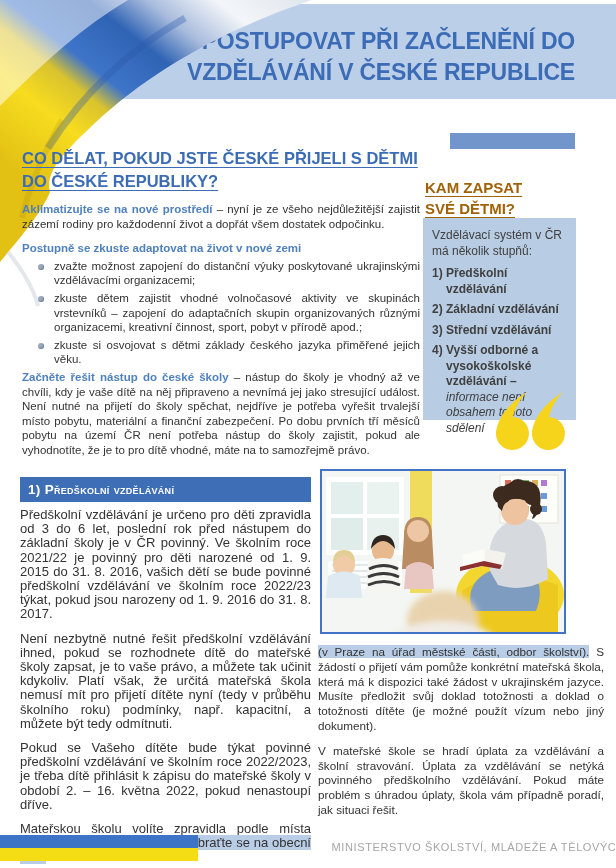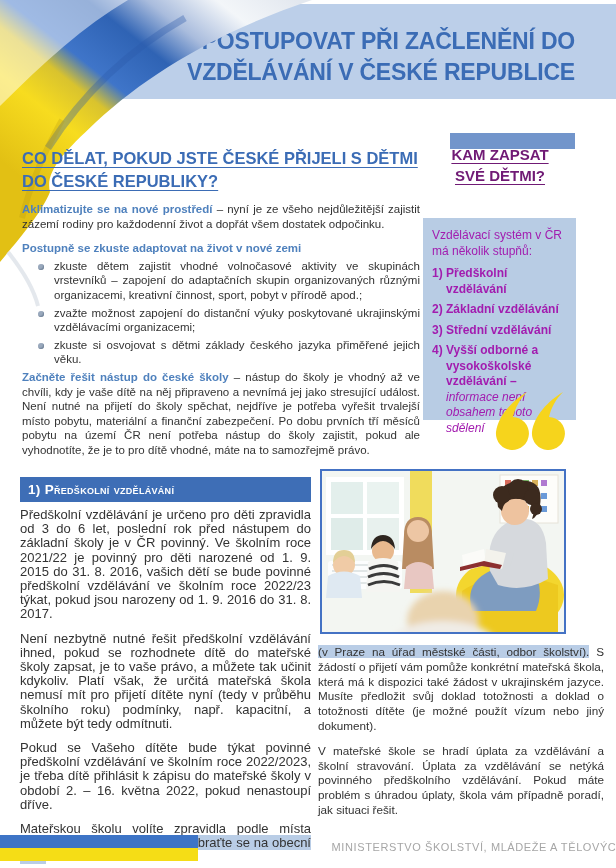--- a/index.html
+++ b/index.html
@@ -24,26 +24,26 @@
   .top-flow .para{margin:0 0 9px 0;}
   .lead{color:#4f81bd;font-weight:bold;}
   .subhead{color:#4f81bd;font-weight:bold;text-align:left;margin:10px 0 3px 0;}
   .bullet{display:flex;margin:1px 0 3px 0;padding-left:16px;}
   .bullet .dot{flex:none;width:6px;height:6px;border-radius:50%;
     background:#9aa9bd;box-shadow:inset -1px -1px 1px #76879c;margin:5px 10px 0 0;}
   .bullet .btxt{text-align:justify;}
   .para-last{margin-top:7px;}
 
   
-  .kam-heading{position:absolute;left:425px;top:144px;width:150px;text-align:center;
-    font-size:15px;font-weight:bold;color:#701a75;line-height:21px;
+  .kam-heading{position:absolute;left:425px;top:177px;width:150px;
+    font-size:15px;font-weight:bold;color:#a16207;line-height:21px;
     text-decoration:underline;text-underline-offset:3px;}
   .side-box{position:absolute;left:423px;top:218px;width:153px;height:202px;
     background:#b8cce4;padding:10px 9px;box-sizing:border-box;
-    font-size:12px;line-height:15.5px;color:#a21caf;}
+    font-size:12px;line-height:15.5px;color:#404040;}
   .side-box .intro{margin-bottom:7px;}
   .side-item{font-weight:bold;margin-bottom:5px;padding-left:14px;text-indent:-14px;}
   .side-item .it{font-style:italic;font-weight:normal;}
   .quote-mark{position:absolute;left:493px;top:392px;}
 
   
   .section-bar{position:absolute;left:20px;top:477px;width:291px;height:25px;
     background:#3e6eb6;color:#fff;font-weight:bold;font-size:13.5px;
     font-variant:small-caps;letter-spacing:0.3px;line-height:25px;
     padding-left:8px;box-sizing:border-box;}
@@ -101,25 +101,25 @@
   <div class="main-heading">CO DĚLAT, POKUD JSTE ČESKÉ PŘIJELI S DĚTMI DO ČESKÉ REPUBLIKY?</div>
   <div class="accent-bar"></div>
 
   <div class="top-flow">
     <div class="para">
       <span class="lead">Aklimatizujte se na nové prostředí</span><span> – nyní je ze všeho nejdůležitější zajistit zázemí rodiny pro každodenní život a dopřát všem dostatek odpočinku.</span>
     </div>
     <div class="subhead">Postupně se zkuste adaptovat na život v nové zemi</div>
     <div class="bullet">
       <span class="dot"></span>
-      <span class="btxt">zkuste dětem zajistit vhodné volnočasové aktivity ve skupinách vrstevníků – zapojení do adaptačních skupin organizovaných různými organizacemi, kreativní činnost, sport, pobyt v přírodě apod.;</span>
+      <span class="btxt">zvažte možnost zapojení do distanční výuky poskytované ukrajinskými vzdělávacími organizacemi;</span>
     </div>
     <div class="bullet">
       <span class="dot"></span>
-      <span class="btxt">zvažte možnost zapojení do distanční výuky poskytované ukrajinskými vzdělávacími organizacemi;</span>
+      <span class="btxt">zkuste dětem zajistit vhodné volnočasové aktivity ve skupinách vrstevníků – zapojení do adaptačních skupin organizovaných různými organizacemi, kreativní činnost, sport, pobyt v přírodě apod.;</span>
     </div>
     <div class="bullet">
       <span class="dot"></span>
       <span class="btxt">zkuste si osvojovat s dětmi základy českého jazyka přiměřené jejich věku.</span>
     </div>
     <div class="para para-last">
       <span class="lead">Začněte řešit nástup do české školy</span><span> – nástup do školy je vhodný až ve chvíli, kdy je vaše dítě na něj připraveno a nevnímá jej jako stresující událost. Není nutné na přijetí do školy spěchat, nejdříve je potřeba vyřešit trvalejší místo pobytu, materiální a finanční zabezpečení. Po dobu prvních tří měsíců pobytu na území ČR není potřeba nástup do školy zajistit, pokud ale vyhodnotíte, že je to pro dítě vhodné, máte na to samozřejmě právo.</span>
     </div>
   </div>
 

